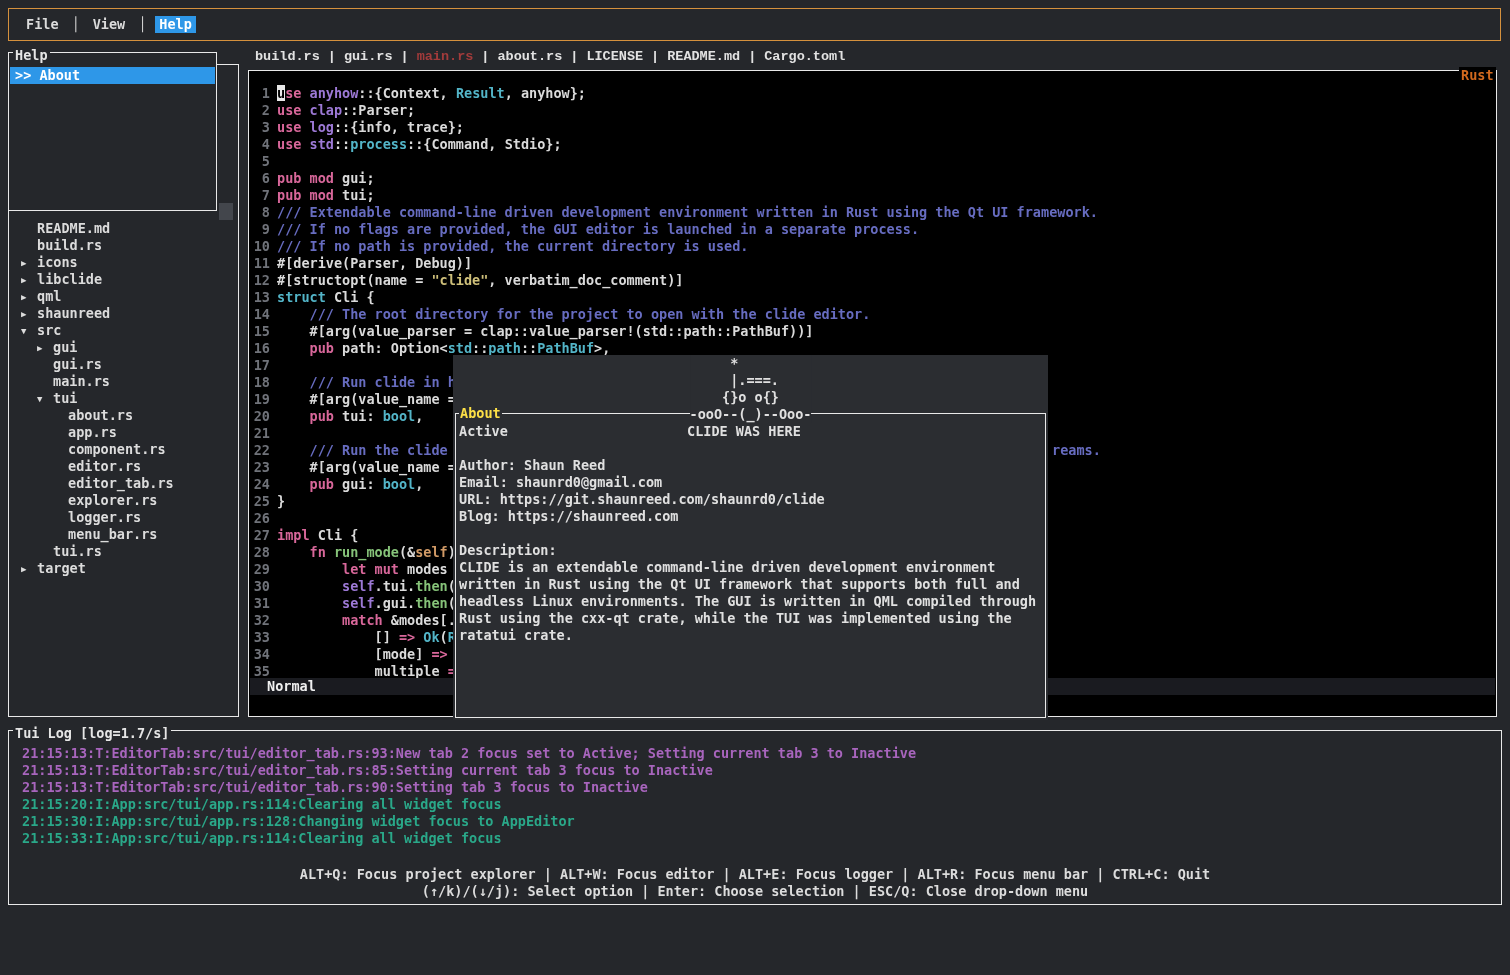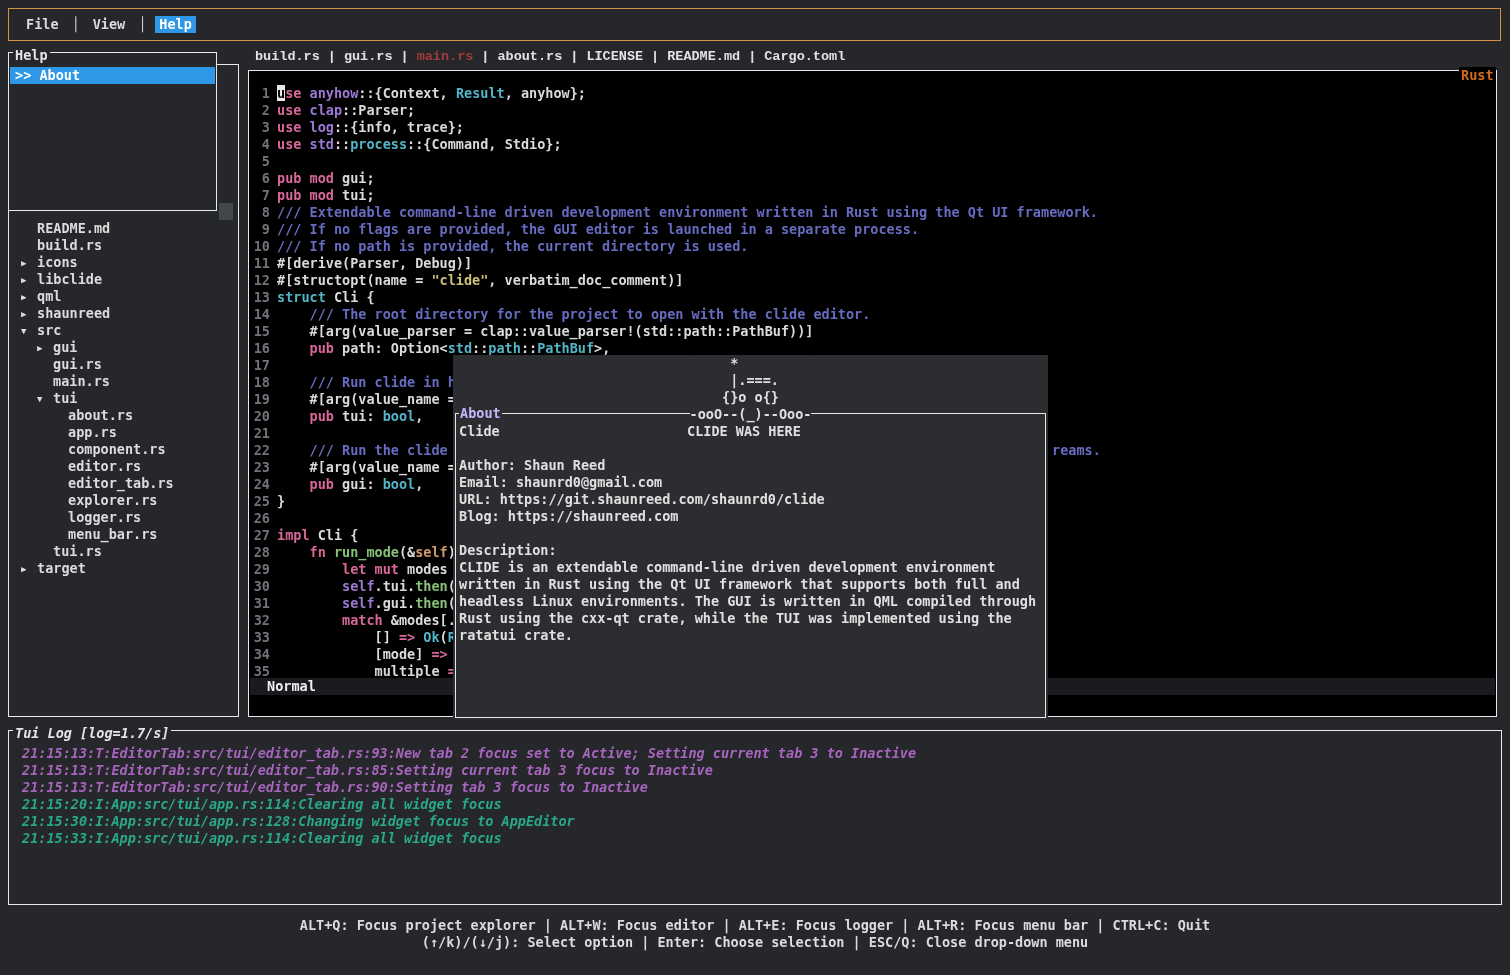--- a/index.html
+++ b/index.html
@@ -60,34 +60,34 @@
   .mode-bar{position:absolute;left:1px;right:1px;top:607px;height:17px;background:#1a1b20;
     padding-left:17px;color:#f0f0f0;}
   .l22{left:1052px;top:442px;height:17px;color:var(--syn-comment);z-index:3;white-space:pre;}
 
   
   .popup{left:453px;top:355px;width:595px;height:365px;background:var(--popup-bg);z-index:10;}
   .owl{position:absolute;top:0;left:50%;transform:translateX(-50%);margin:0;
     font:inherit;line-height:17px;background:var(--popup-bg);z-index:3;color:#e0e0e0;white-space:pre;}
   .popup-box{position:absolute;left:2px;right:2px;top:58px;bottom:2px;border:1px solid var(--border-white);}
   .popup-title{position:absolute;top:50px;left:6px;height:17px;background:var(--popup-bg);
-    padding:0 1px;z-index:4;color:#c4b5fd;}
+    padding:0 1px;z-index:4;color:#fde047;}
   .popup-row{position:absolute;left:6px;height:17px;white-space:pre;color:#e0e0e0;}
   .desc-lines{position:absolute;left:6px;top:204px;right:4px;}
   .desc-line{height:17px;white-space:pre;color:#e0e0e0;}
 
   
-  .logbox{left:8px;top:730px;width:1492px;height:173px;border:1px solid var(--border-white);font-style:italic;}
+  .logbox{left:8px;top:730px;width:1492px;height:173px;border:1px solid var(--border-white);}
   .log-lines{position:absolute;top:14px;left:5px;right:5px;margin-left:8px;}
   .log-entry{height:17px;white-space:pre;}
   .log-entry.trace{color:var(--log-trace);}
   .log-entry.info{color:var(--log-info);}
 
   
-  .hints{left:0;right:0;top:917px;text-align:center;color:#dcdcdc;}
+  .hints{left:0;right:0;top:866px;text-align:center;color:#dcdcdc;}
   .hint-line{height:17px;white-space:pre;}
 </style>
 </head>
 <body>
 
 <div class="screen">
 
   <div class="abs menubar">
     <span class="menu-item">File</span>
     <span class="menu-sep">│</span>
@@ -280,21 +280,21 @@
   </div>
   <span class="abs l22">reams.</span>
 
   <div class="abs popup">
     <pre class="owl" id="owl">     *
      |.===.
     {}o o{}
 -ooO--(_)--Ooo-</pre>
     <div class="popup-box"></div>
     <span class="popup-title">About</span>
-    <div class="popup-row" style="top:68px">Clide</div>
+    <div class="popup-row" style="top:68px">Active</div>
     <div class="popup-row" style="top:68px;left:234px">CLIDE WAS HERE</div>
     <div class="popup-row" style="top:102px">Author: Shaun Reed</div>
     <div class="popup-row" style="top:119px">Email: shaunrd0@gmail.com</div>
     <div class="popup-row" style="top:136px">URL: https://git.shaunreed.com/shaunrd0/clide</div>
     <div class="popup-row" style="top:153px">Blog: https://shaunreed.com</div>
     <div class="popup-row" style="top:187px">Description:</div>
     <div class="desc-lines" id="desc">
         <div class="desc-line">CLIDE is an extendable command-line driven development environment</div>
         <div class="desc-line">written in Rust using the Qt UI framework that supports both full and</div>
         <div class="desc-line">headless Linux environments. The GUI is written in QML compiled through</div>

